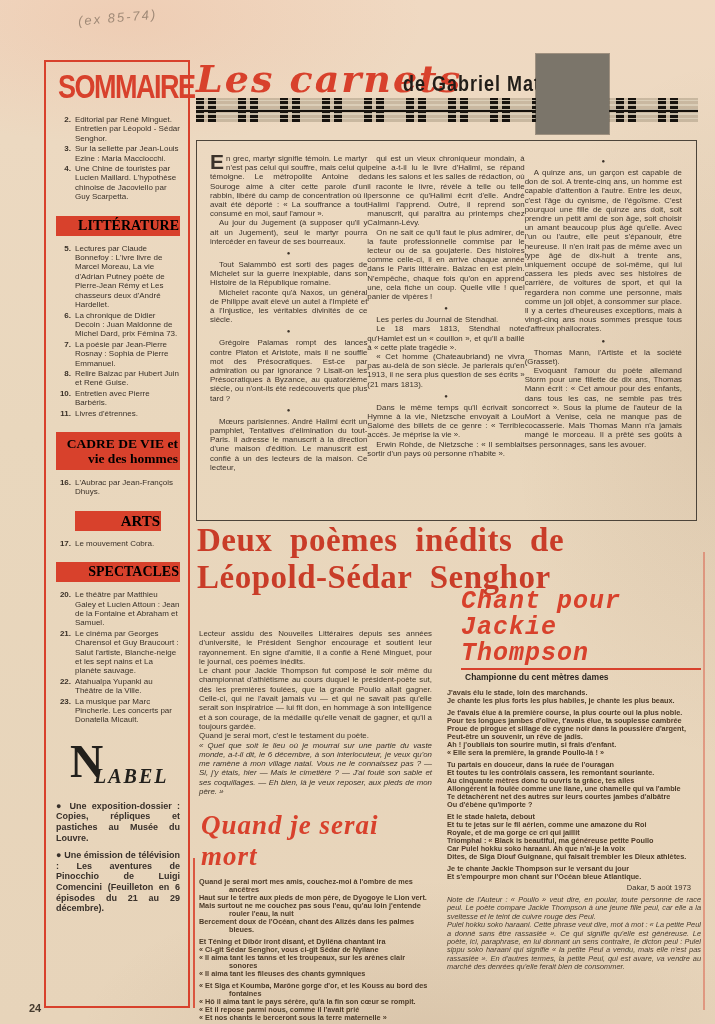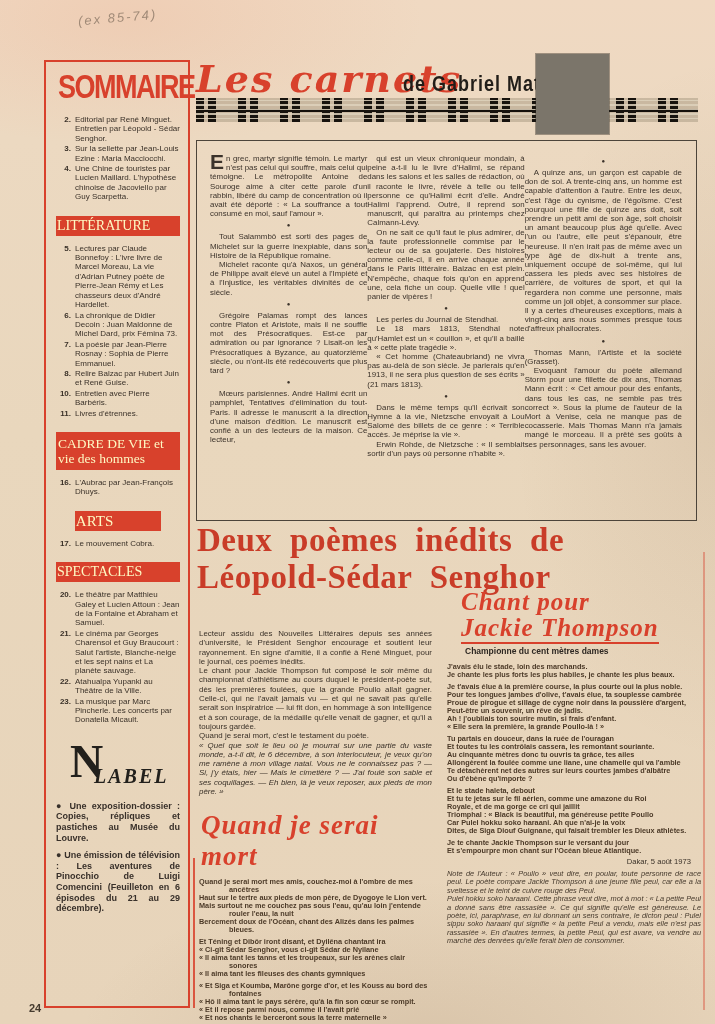--- a/index.html
+++ b/index.html
@@ -18,22 +18,22 @@
   
   .sidebar{position:absolute;left:44px;top:60px;width:146px;height:948px;
     border:2px solid #d8412c;padding:6px 8px 8px 10px;box-sizing:border-box;}
   .sommaire{margin:0 0 16px 2px;font-family:"Liberation Sans",sans-serif;font-weight:900;
     font-size:27px;letter-spacing:-1.5px;color:#d8412c;transform:scaleY(1.25);
     transform-origin:left top;white-space:nowrap;}
   .toc{list-style:none;margin:0 0 14px 0;padding:0;font-size:8px;line-height:9.4px;}
   .toc-item{display:flex;margin-bottom:1px;}
   .toc-num{flex:none;width:15px;text-align:right;margin-right:4px;font-weight:bold;}
   .toc-text{flex:1;}
-  .sec-head{margin:8px 0 8px 0;background:#d8412c;color:#fef9c3;text-align:left;
-    font-family:"Liberation Serif",serif;font-weight:normal;font-size:14px;line-height:16px;
+  .sec-head{margin:8px 0 8px 0;background:#d8412c;color:#000000;text-align:right;
+    font-family:"Liberation Serif",serif;font-weight:bold;font-size:14px;line-height:16px;
     padding:2px 1px;}
   .sec-head.narrow{width:68%;margin-left:auto;margin-right:auto;font-size:15px;}
   .sec-head.cadre{font-size:13.5px;line-height:15px;padding:4px 2px;}
   .nlogo{position:relative;height:58px;margin:14px 0 4px 14px;color:#22201c;
     font-family:"Liberation Serif",serif;}
   .nlogo .n{font-size:46px;font-weight:900;line-height:46px;}
   .nlogo .label{position:absolute;left:24px;top:26px;font-size:20px;font-weight:900;
     letter-spacing:2px;font-style:italic;}
   .nl-items{font-size:9px;line-height:10.6px;}
   .nl-item{margin:0 0 7px 0;font-weight:bold;color:#38302a;text-align:justify;}
@@ -77,21 +77,21 @@
   .left-col{position:absolute;left:199px;top:629px;width:233px;}
   .intro{font-size:7.9px;line-height:9.3px;text-align:justify;}
   .ipara{margin:0;}
   .ipara.ital{font-style:italic;}
   .poem1-title{margin:14px 0 6px 2px;font-family:"Liberation Serif",serif;font-style:italic;
     font-weight:bold;font-size:27px;color:#d8412c;letter-spacing:1px;}
   .poem{font-size:7.3px;line-height:7.9px;font-weight:bold;color:#4c3a28;}
   .pline{padding-left:30px;text-indent:-30px;}
   .pline:empty{height:4.5px;}
   .right-col{position:absolute;left:447px;top:589px;width:254px;}
-  .poem2-title{font-family:Liberation Serif, serif;font-style:italic;font-weight:bold;
+  .poem2-title{font-family:Liberation Mono, monospace;font-style:italic;font-weight:bold;
     font-size:25px;line-height:26px;color:#d8412c;letter-spacing:1px;padding-left:14px;}
   .poem2-title .pt2{display:inline-block;border-bottom:2px solid #d8412c;padding-bottom:1px;}
   .poem2-sub{font-size:8.5px;font-weight:bold;color:#2e2822;margin:2px 0 7px 18px;}
   .dateline{font-size:7.6px;font-weight:normal;text-align:right;margin:2px 10px 4px 0;color:#3a3128;}
   .author-note{font-size:7.4px;line-height:8.4px;font-style:italic;text-align:justify;color:#45392c;}
   .npara{margin:0;}
   .red-edge-l{position:absolute;left:193px;top:858px;width:2px;height:150px;background:#d8412c;opacity:.85;}
   .red-edge-r{position:absolute;left:703px;top:552px;width:2px;height:458px;background:#d8412c;opacity:.4;}
 </style>
 </head>
@@ -196,20 +196,21 @@
   <div class="pagenum">24</div>
 
   <div class="carnets-title">Les carnets</div>
   <div class="carnets-byline">de Gabriel Matzneff</div>
   <div class="chain"></div>
   <div class="photo"></div>
 
   <section class="carnets-box">
     <div class="col">
         <p class="para first">En grec, martyr signifie témoin. Le martyr n'est pas celui qui souffre, mais celui qui témoigne. Le métropolite Antoine de Souroge aime à citer cette parole d'un rabbin, libéré du camp de concentration où il avait été déporté : « La souffrance a tout consumé en moi, sauf l'amour ».</p>
+        <p class="para">Au jour du Jugement (à supposer qu'il y ait un Jugement), seul le martyr pourra intercéder en faveur de ses bourreaux.</p>
         <p class="para sep">●</p>
         <p class="para">Tout Salammbô est sorti des pages de Michelet sur la guerre inexpiable, dans son Histoire de la République romaine.</p>
         <p class="para">Michelet raconte qu'à Naxos, un général de Philippe avait élevé un autel à l'Impiété et à l'Injustice, les véritables divinités de ce siècle.</p>
         <p class="para sep">●</p>
         <p class="para">Grégoire Palamas rompt des lances contre Platon et Aristote, mais il ne souffle mot des Présocratiques. Est-ce par admiration ou par ignorance ? Lisait-on les Présocratiques à Byzance, au quatorzième siècle, ou n'ont-ils été redécouverts que plus tard ?</p>
         <p class="para sep">●</p>
         <p class="para">Mœurs parisiennes. André Halimi écrit un pamphlet, Tentatives d'élimination du tout-Paris. Il adresse le manuscrit à la direction d'une maison d'édition. Le manuscrit est confié à un des lecteurs de la maison. Ce lecteur,</p>
       </div>
     <div class="col">
         <p class="para">qui est un vieux chroniqueur mondain, à peine a-t-il lu le livre d'Halimi, se répand dans les salons et les salles de rédaction, où il raconte le livre, révèle à telle ou telle personne ce qu'Halimi écrit d'elle. André Halimi l'apprend. Outré, il reprend son manuscrit, qui paraîtra au printemps chez Calmann-Lévy.</p>

